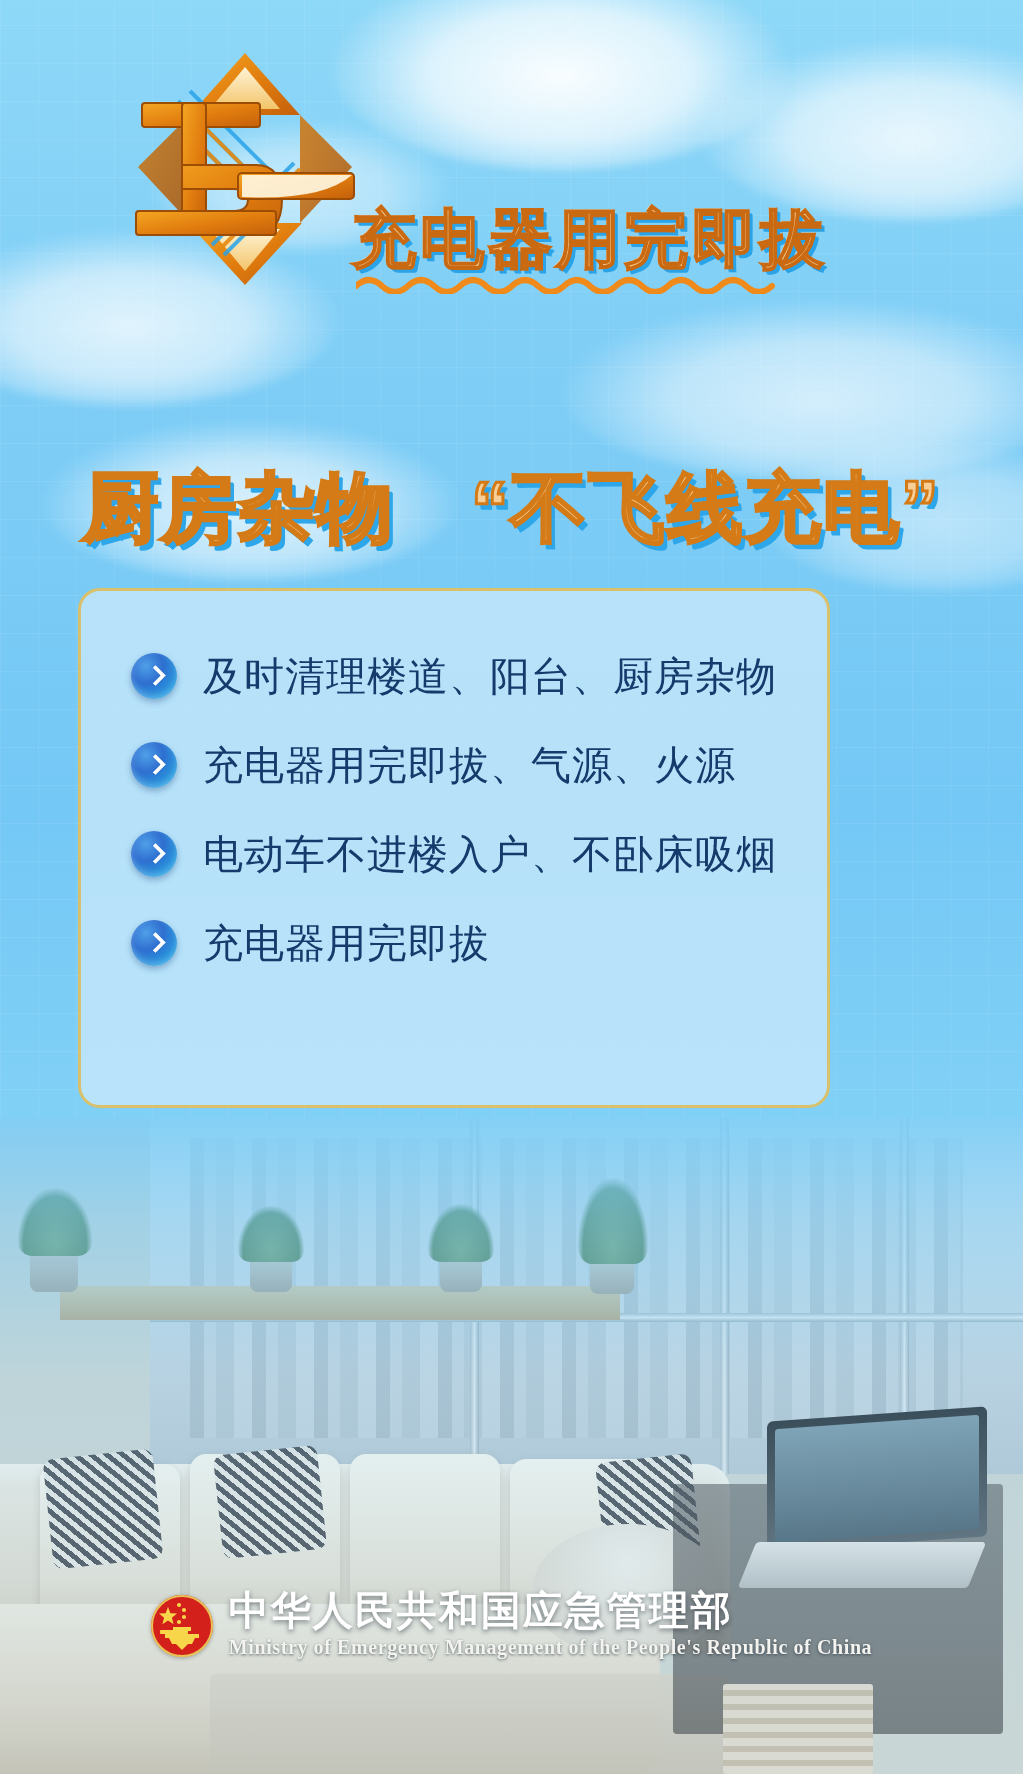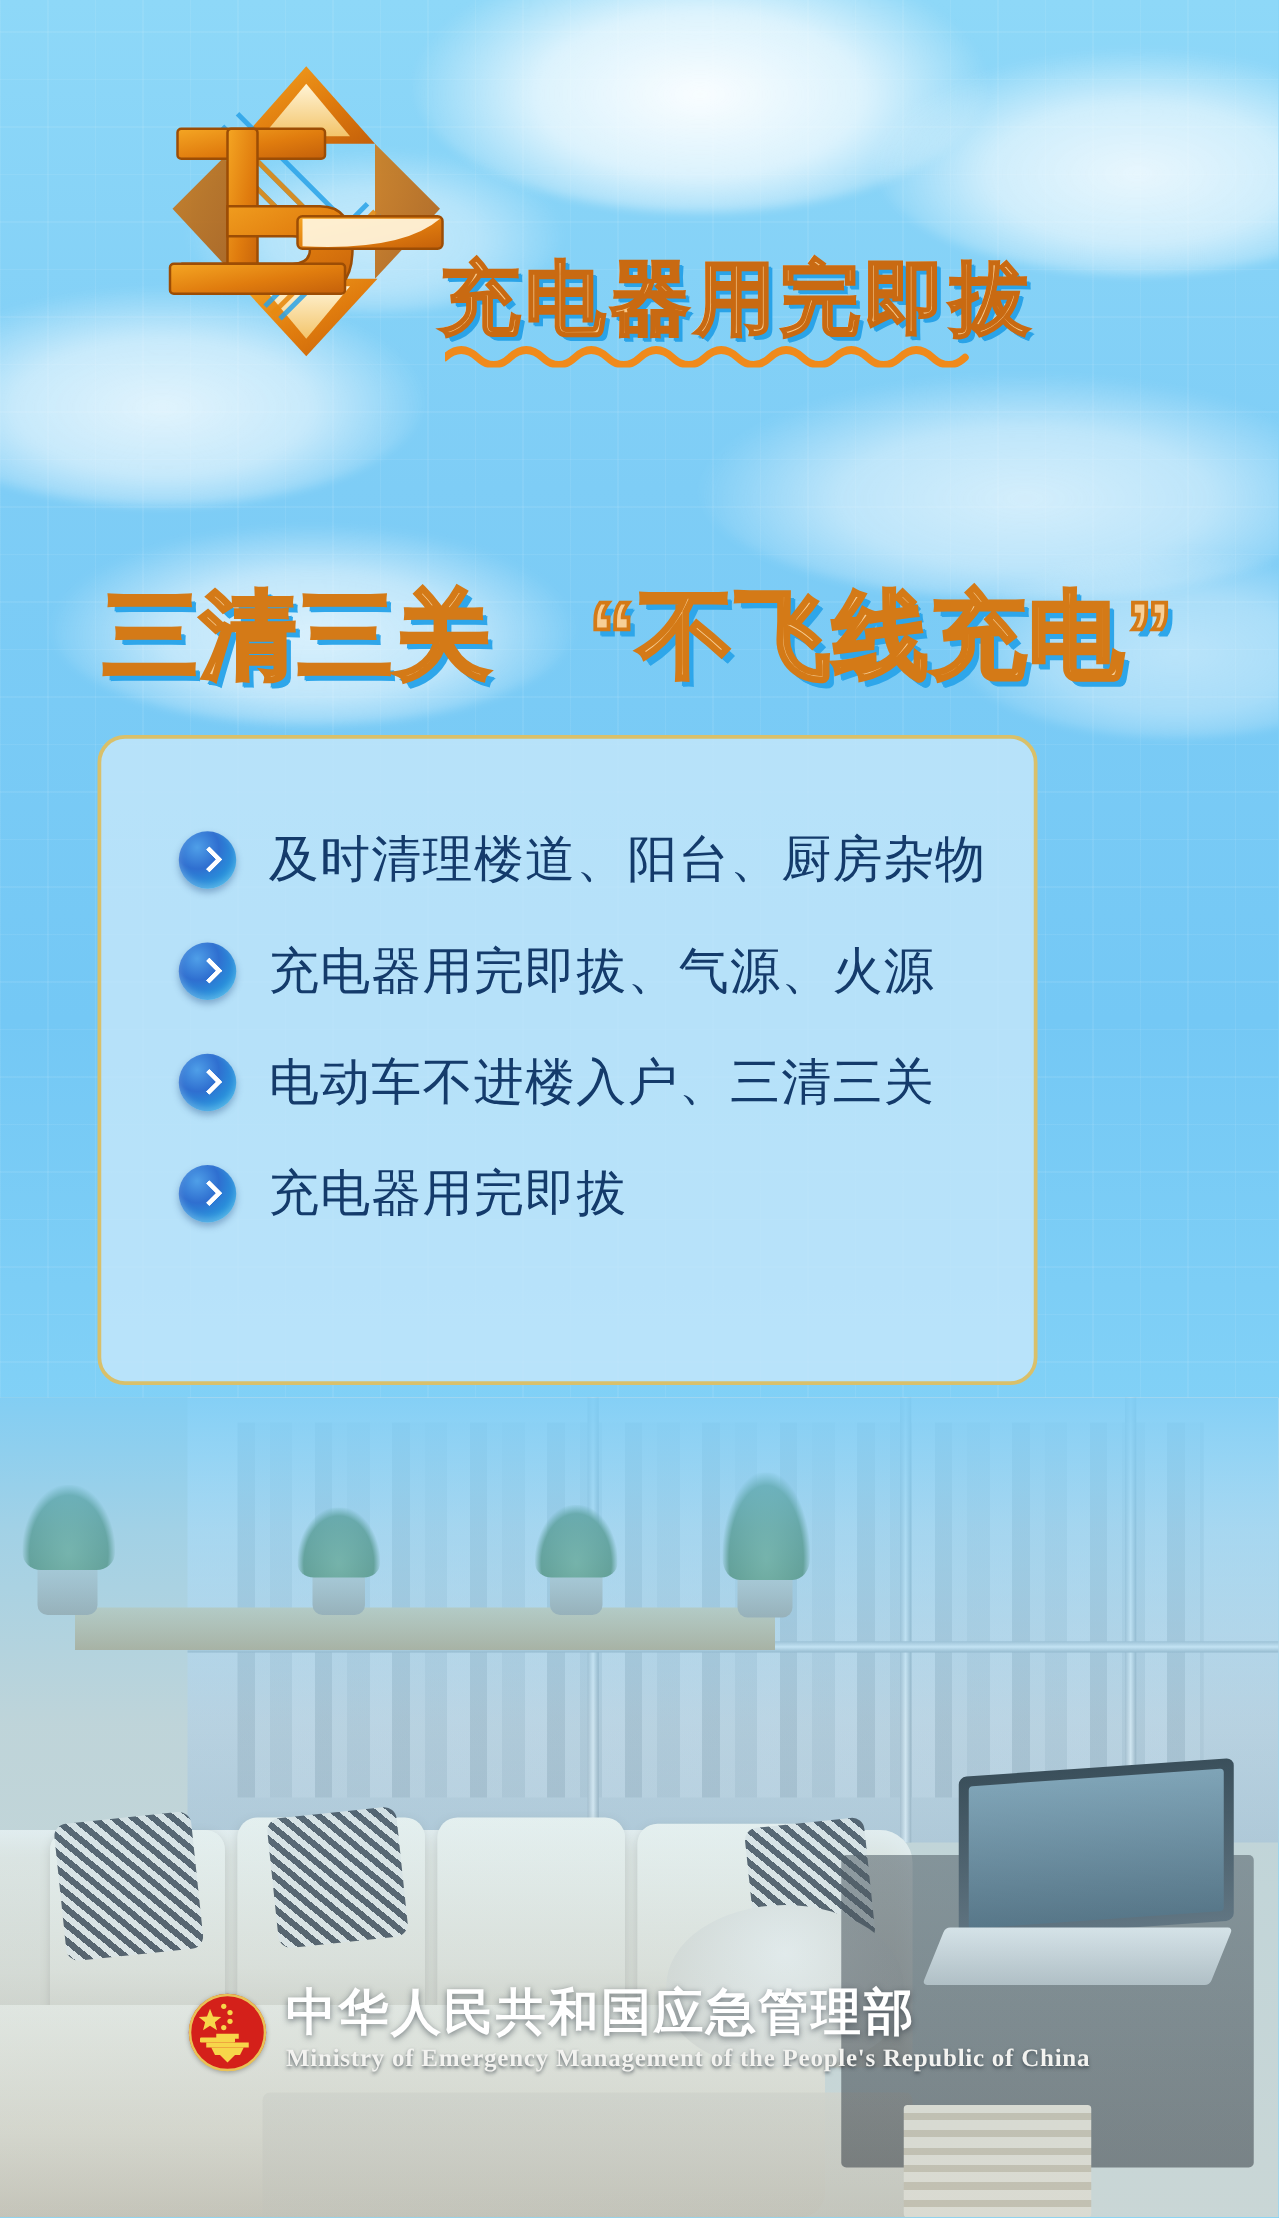--- a/index.html
+++ b/index.html
@@ -111,21 +111,21 @@
     left: 78px;
     top: 588px;
     width: 752px;
     height: 520px;
     background: rgba(196,230,250,.82);
     border: 3px solid #d9c06a;
     border-radius: 22px;
     box-sizing: border-box;
     padding: 40px 0 0 0;
   }
-  .list { list-style: none; margin: 12px; padding: 0; }
+  .list { list-style: none; margin: 0; padding: 0; }
   .list-item {
     display: flex;
     align-items: center;
     height: 89px;
     padding-left: 50px;
   }
   .bullet-icon {
     flex: 0 0 auto;
     width: 46px;
     height: 46px;
@@ -398,41 +398,41 @@
       <polygon points="26,48 96,56 34,78" fill="#a3258f"></polygon>
       <polygon points="118,14 96,40 126,38" fill="#f2952a"></polygon>
     </svg>
 
     <svg class="confetti" style="left:150px; top:290px;" width="110" height="70" aria-hidden="true">
       <polygon points="8,8 60,24 12,38" fill="#f2952a"></polygon>
     </svg>
   </div>
 
   <div class="main-heading">
-    <span>三清三关</span>
+    <span>厨房杂物</span>
     <span class="gap"></span>
     <span>“不飞线充电”</span>
   </div>
 
   <div class="card">
     <ul class="list">
 
       <li class="list-item">
         <span class="bullet-icon"></span>
         <span class="item-text">及时清理楼道、阳台、厨房杂物</span>
       </li>
 
       <li class="list-item">
         <span class="bullet-icon"></span>
         <span class="item-text">充电器用完即拔、气源、火源</span>
       </li>
 
       <li class="list-item">
         <span class="bullet-icon"></span>
-        <span class="item-text">电动车不进楼入户、三清三关</span>
+        <span class="item-text">电动车不进楼入户、不卧床吸烟</span>
       </li>
 
 
       <li class="list-item">
         <span class="bullet-icon"></span>
         <span class="item-text">充电器用完即拔</span>
       </li>
 
     </ul>
   </div>

